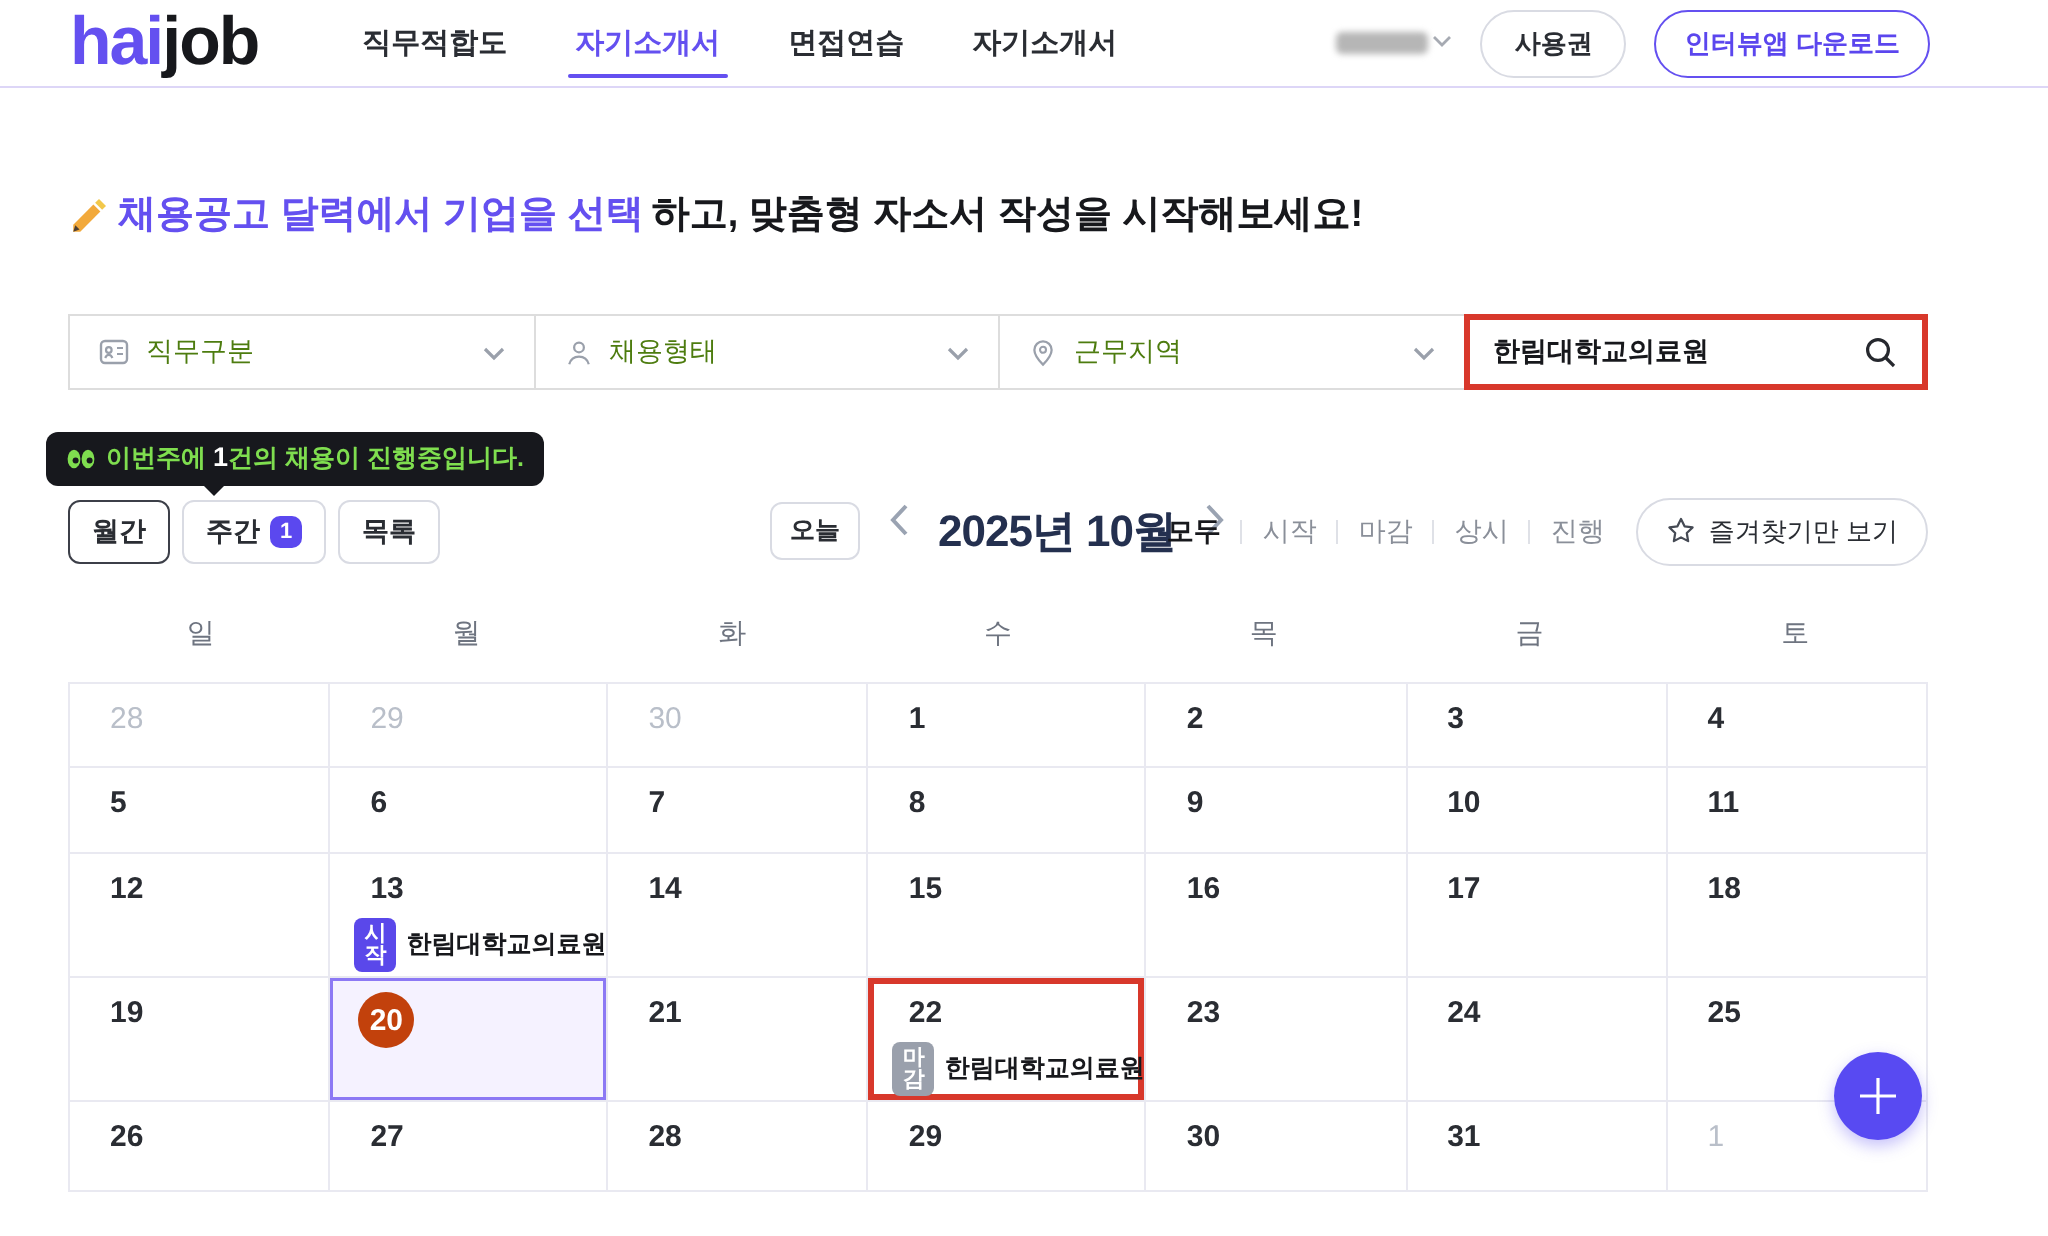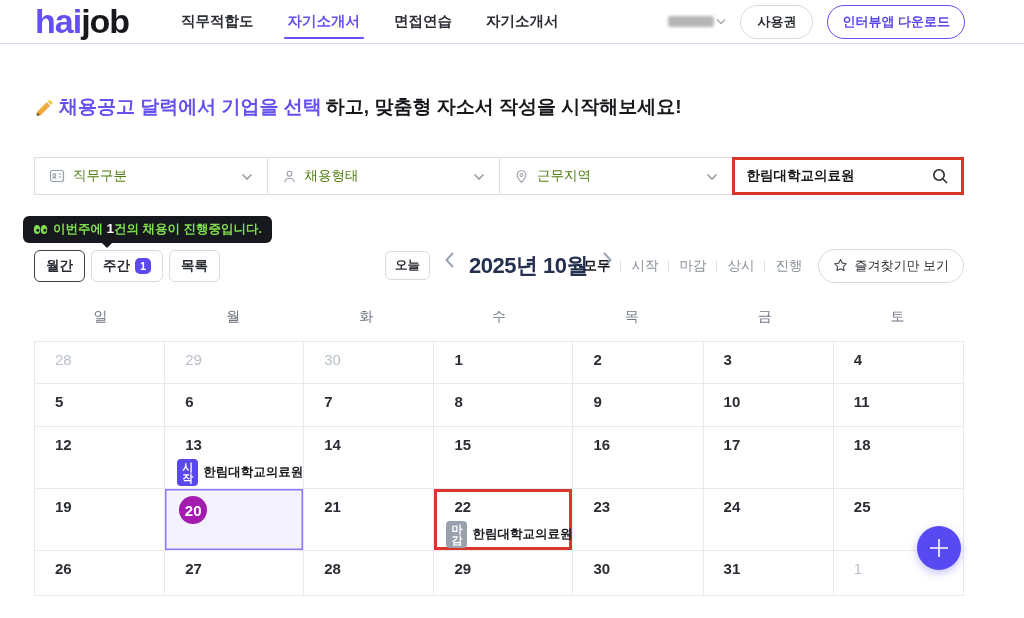--- a/index.html
+++ b/index.html
@@ -87,21 +87,21 @@
           display:grid; grid-template-columns:repeat(7,1fr);
           border-top:1px solid #e9e9f1; border-left:1px solid #e9e9f1; }
   .cal-cell { border-right:1px solid #e9e9f1; border-bottom:1px solid #e9e9f1;
           background:#fff; cursor:pointer; position:relative; }
   .cal-cell .date-num { display:inline-block; margin:9px 0 0 20px; font-size:15px;
           font-weight:600; color:#2a2d33; }
   .cal-cell.muted .date-num { color:#b9bfc9; font-weight:500; }
   .cal-cell.selected { background:#f5f2ff; box-shadow:inset 0 0 0 1.5px #8c79f4; }
   .cal-cell.annotated { box-shadow:inset 0 0 0 3px #d8382b; z-index:1; }
   .date-num.today { margin:7px 0 0 14px; width:28px; height:28px; border-radius:50%;
-          background:#a21caf; color:#fff !important; display:inline-flex; align-items:center;
+          background:#c2410c; color:#fff !important; display:inline-flex; align-items:center;
           justify-content:center; font-weight:700; }
   .event { display:flex; align-items:center; gap:5px; margin:5px 0 0 12px; }
   .event-badge { font-size:11px; font-weight:700; color:#fff; border-radius:4px;
           padding:2.5px 5px; line-height:1; }
   .event-badge.start { background:#5a48ea; }
   .event-badge.end { background:#9aa0ac; }
   .event-label { font-size:12.5px; font-weight:600; color:#17181c; white-space:nowrap; }
 
   
   .fab { position:absolute; left:917px; top:526px; width:44px; height:44px; border-radius:50%;

